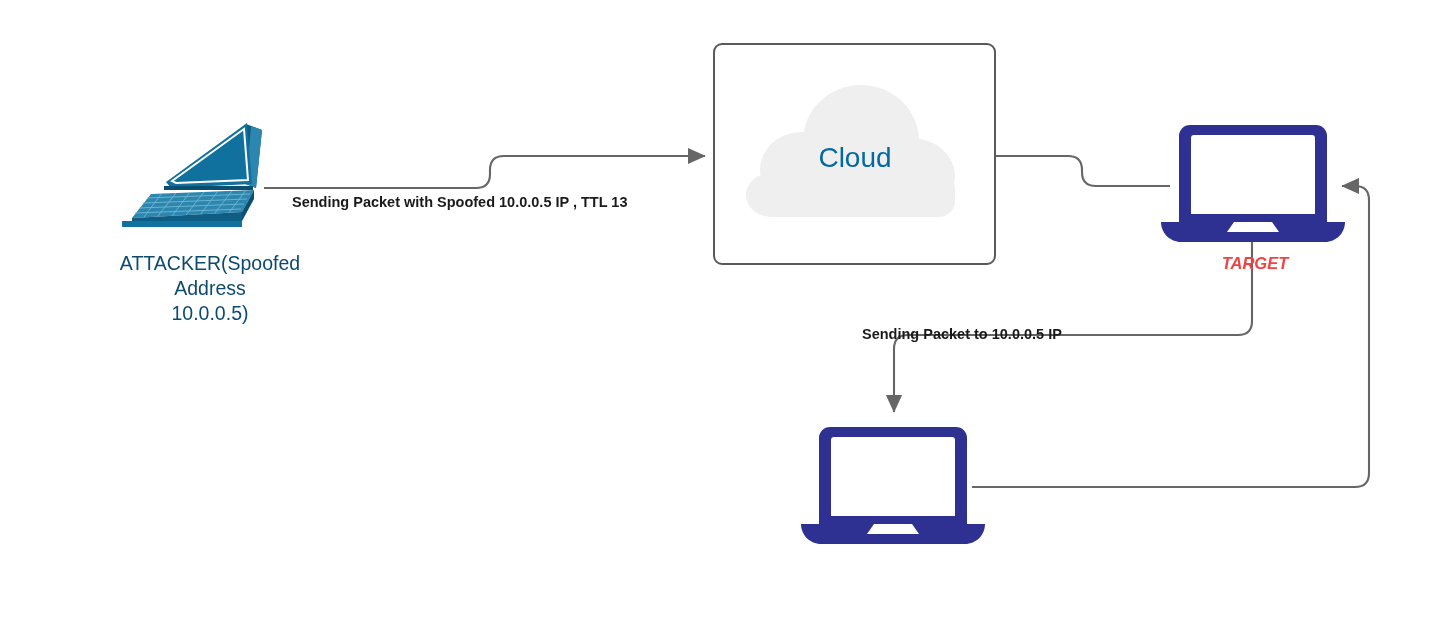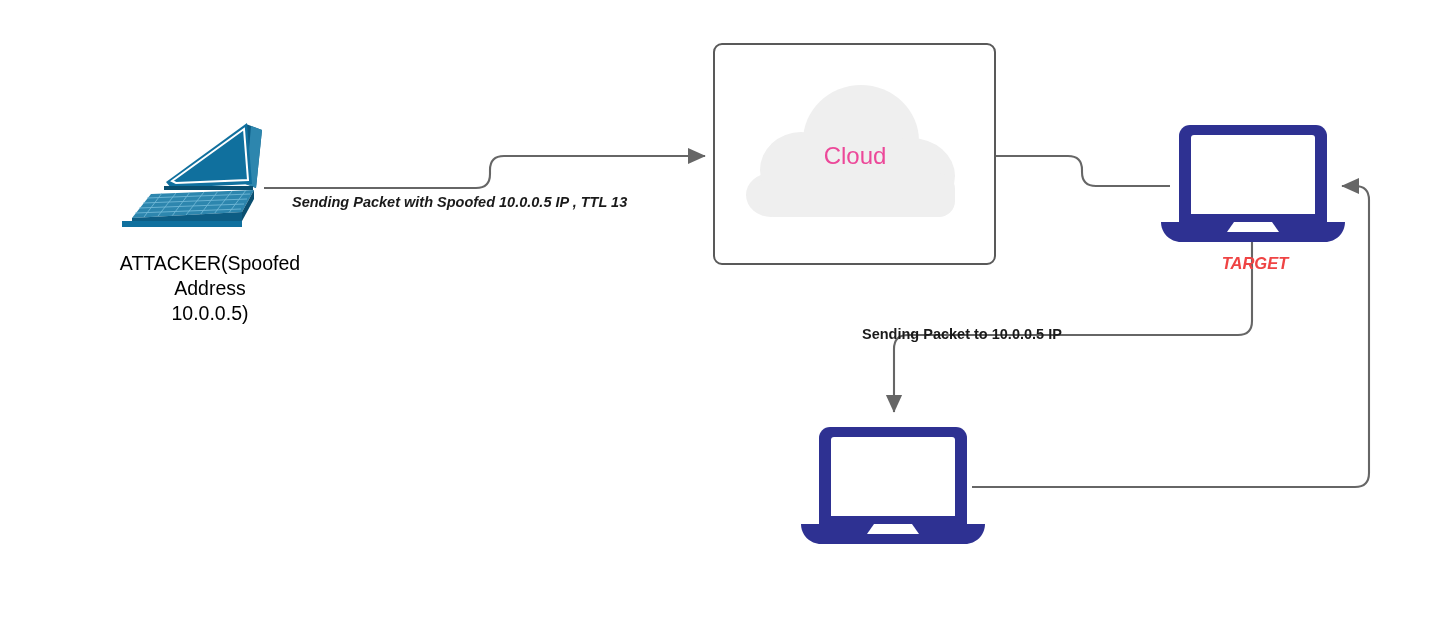--- a/index.html
+++ b/index.html
@@ -23,21 +23,21 @@
     top: 0;
     width: 1449px;
     height: 622px;
   }
   .node {
     position: absolute;
   }
   .node-label {
     position: absolute;
     text-align: center;
-    color: #000000;
+    color: #0c4a6e;
     line-height: 1.28;
     white-space: pre-line;
   }
   .label-attacker {
     left: 60px;
     top: 251px;
     width: 300px;
     font-size: 19.5px;
     font-weight: 400;
   }
@@ -57,31 +57,31 @@
     font-size: 18px;
     font-weight: 400;
   }
   .edge-label {
     position: absolute;
     font-size: 14.5px;
     font-weight: bold;
     color: #1a1a1a;
     white-space: nowrap;
   }
-  .edge-label-1 { left: 292px; top: 194px; font-style: italic; }
+  .edge-label-1 { left: 292px; top: 194px; }
   .edge-label-2 { left: 862px; top: 326px; }
   .edge-label-3 { left: 1060px; top: 476px; }
   .cloud-text {
     position: absolute;
     left: 713px;
     top: 142px;
     width: 284px;
     text-align: center;
-    font-size: 24px;
-    color: #ec4899;
+    font-size: 28px;
+    color: #0369a1;
   }
 </style>
 </head>
 <body>
 
 <div id="canvas">
 
   <svg id="wires" viewBox="0 0 1449 622" xmlns="http://www.w3.org/2000/svg">
     <defs>
       <marker id="ah" markerWidth="9" markerHeight="9" refX="8.2" refY="4.5" orient="auto" markerUnits="strokeWidth">

